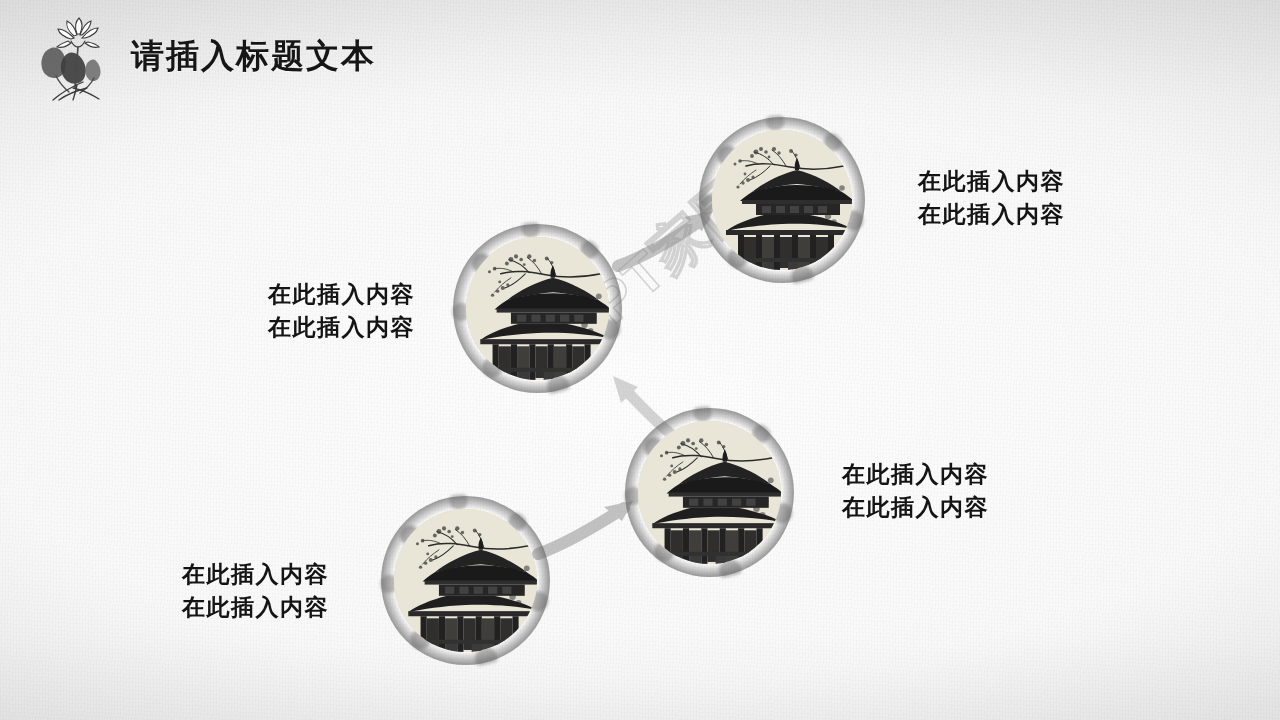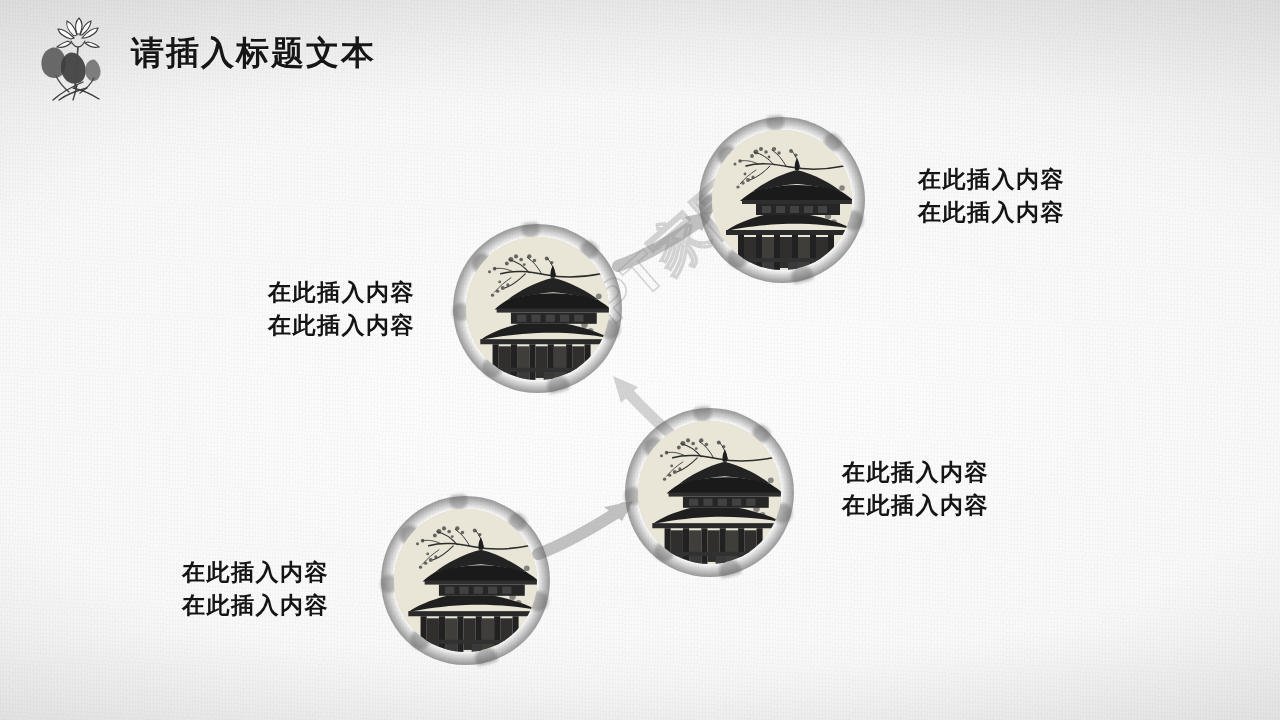--- a/index.html
+++ b/index.html
@@ -62,21 +62,21 @@
   }
   .page-title {
     position: absolute;
     left: 131px;
     top: 39px;
     font-size: 33px;
     line-height: 1;
     letter-spacing: 2px;
     color: #161616;
     font-weight: 700;
-    font-family: Liberation Mono, monospace;
+    font-family: Liberation Sans, sans-serif;
     white-space: nowrap;
     text-shadow: 0 1px 0 rgba(255,255,255,0.55);
   }
 
   
   .node {
     position: absolute;
     z-index: 4;
   }
   .ink-circle {
@@ -130,21 +130,21 @@
   .arrow svg { display:block; overflow: visible; }
 
   
   .caption {
     position: absolute;
     z-index: 5;
     color: #141414;
     font-size: 23px;
     line-height: 1.42;
     letter-spacing: 1.5px;
-    font-family: Liberation Mono, monospace;
+    font-family: Liberation Sans, sans-serif;
     font-weight: 700;
     white-space: nowrap;
     text-shadow: 0 1px 0 rgba(255,255,255,0.5);
   }
   .caption .line { display: block; }
 
   
   .watermark {
     position: absolute;
     left: 572px;

